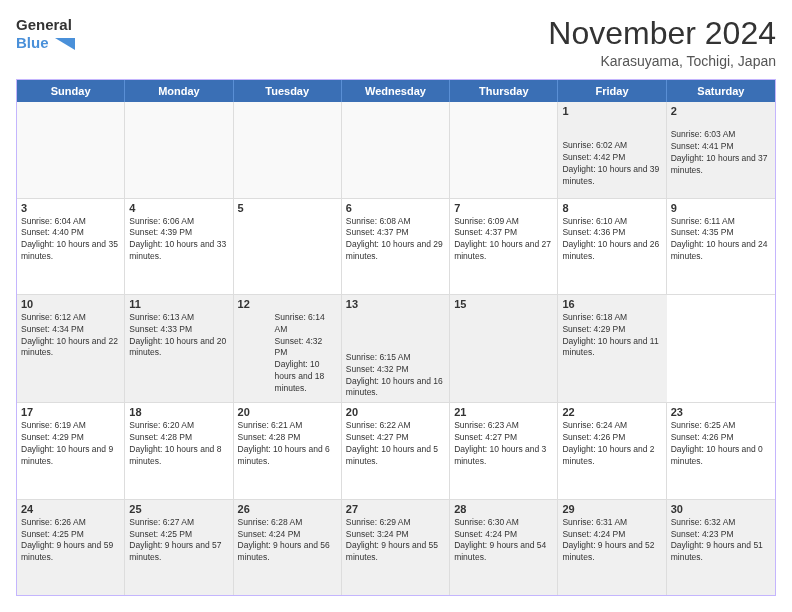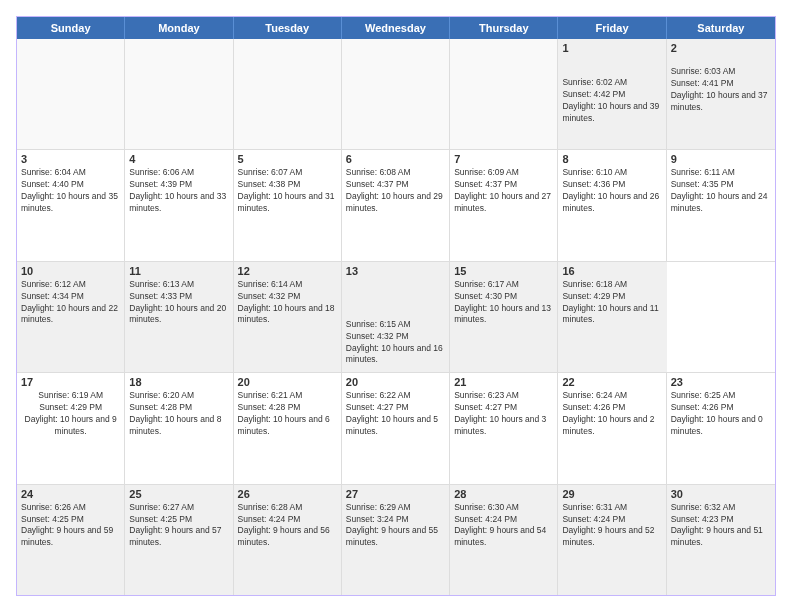--- a/index.html
+++ b/index.html
@@ -95,20 +95,36 @@
     .day-info {
       font-size: 8.5px;
       color: #333;
       line-height: 1.4;
     }
   </style>
 </head>
 <body>
 
 <div class="page">
+  <div class="header">
+    <div class="logo">
+  <div style="font-size:15px; font-weight:bold; line-height:1.2;">
+    <div style="color:#333;">General<span style="display:inline-block; width:0; overflow:visible;"></span></div>
+    <div style="color:#4a90d9;">Blue
+      <svg width="20" height="12" style="vertical-align:middle; margin-left:2px;" viewBox="0 0 20 12">
+        <polygon points="0,0 20,0 20,12" fill="#4a90d9"></polygon>
+      </svg>
+    </div>
+  </div>
+</div>
+    <div class="title-block">
+      <div class="main-title">November 2024</div>
+      <div class="subtitle">Karasuyama, Tochigi, Japan</div>
+    </div>
+  </div>
 
   <div class="calendar">
     <div class="cal-header" id="cal-header">
         <div class="cal-header-cell">Sunday</div>
         <div class="cal-header-cell">Monday</div>
         <div class="cal-header-cell">Tuesday</div>
         <div class="cal-header-cell">Wednesday</div>
         <div class="cal-header-cell">Thursday</div>
         <div class="cal-header-cell">Friday</div>
         <div class="cal-header-cell">Saturday</div>
@@ -141,23 +157,20 @@
 Daylight: 10 hours and 35 minutes.</div>
           </div>
           <div class="cal-cell">
             <span class="day-num">4</span>
             <div class="day-info" style="white-space: pre-line;">Sunrise: 6:06 AM
 Sunset: 4:39 PM
 Daylight: 10 hours and 33 minutes.</div>
           </div>
           <div class="cal-cell">
             <span class="day-num">5</span>
-            <div class="day-info" style="white-space: pre-line;">Sunrise: 6:07 AM
-Sunset: 4:38 PM
-Daylight: 10 hours and 31 minutes.</div>
           </div>
           <div class="cal-cell">
             <span class="day-num">6</span>
             <div class="day-info" style="white-space: pre-line;">Sunrise: 6:08 AM
 Sunset: 4:37 PM
 Daylight: 10 hours and 29 minutes.</div>
           </div>
           <div class="cal-cell">
             <span class="day-num">7</span>
             <div class="day-info" style="white-space: pre-line;">Sunrise: 6:09 AM
@@ -185,47 +198,44 @@
 Daylight: 10 hours and 22 minutes.</div>
           </div>
           <div class="cal-cell shaded">
             <span class="day-num">11</span>
             <div class="day-info" style="white-space: pre-line;">Sunrise: 6:13 AM
 Sunset: 4:33 PM
 Daylight: 10 hours and 20 minutes.</div>
           </div>
           <div class="cal-cell shaded">
             <span class="day-num">12</span>
-            <div class="day-info" style="white-space: pre-line;">Sunrise: 6:14 AM
+            <div class="day-info" style="white-space: pre-line; margin-left: 37px;">Sunrise: 6:14 AM
 Sunset: 4:32 PM
 Daylight: 10 hours and 18 minutes.</div>
           </div>
           <div class="cal-cell shaded">
             <span class="day-num">13</span>
             <div class="day-info" style="white-space: pre-line; margin-top: 42px;">Sunrise: 6:15 AM
 Sunset: 4:32 PM
 Daylight: 10 hours and 16 minutes.</div>
           </div>
           <div class="cal-cell shaded">
             <span class="day-num">15</span>
-            <div class="day-info" style="white-space: pre-line;">Sunrise: 6:17 AM
-Sunset: 4:30 PM
-Daylight: 10 hours and 13 minutes.</div>
           </div>
           <div class="cal-cell shaded">
             <span class="day-num">16</span>
             <div class="day-info" style="white-space: pre-line;">Sunrise: 6:18 AM
 Sunset: 4:29 PM
 Daylight: 10 hours and 11 minutes.</div>
           </div>
         </div>
         <div class="cal-row">
           <div class="cal-cell">
             <span class="day-num">17</span>
-            <div class="day-info" style="white-space: pre-line; text-align: center;">Sunrise: 6:19 AM
+            <div class="day-info" style="white-space: pre-line;">Sunrise: 6:19 AM
 Sunset: 4:29 PM
 Daylight: 10 hours and 9 minutes.</div>
           </div>
           <div class="cal-cell">
             <span class="day-num">18</span>
             <div class="day-info" style="white-space: pre-line;">Sunrise: 6:20 AM
 Sunset: 4:28 PM
 Daylight: 10 hours and 8 minutes.</div>
           </div>
           <div class="cal-cell">

